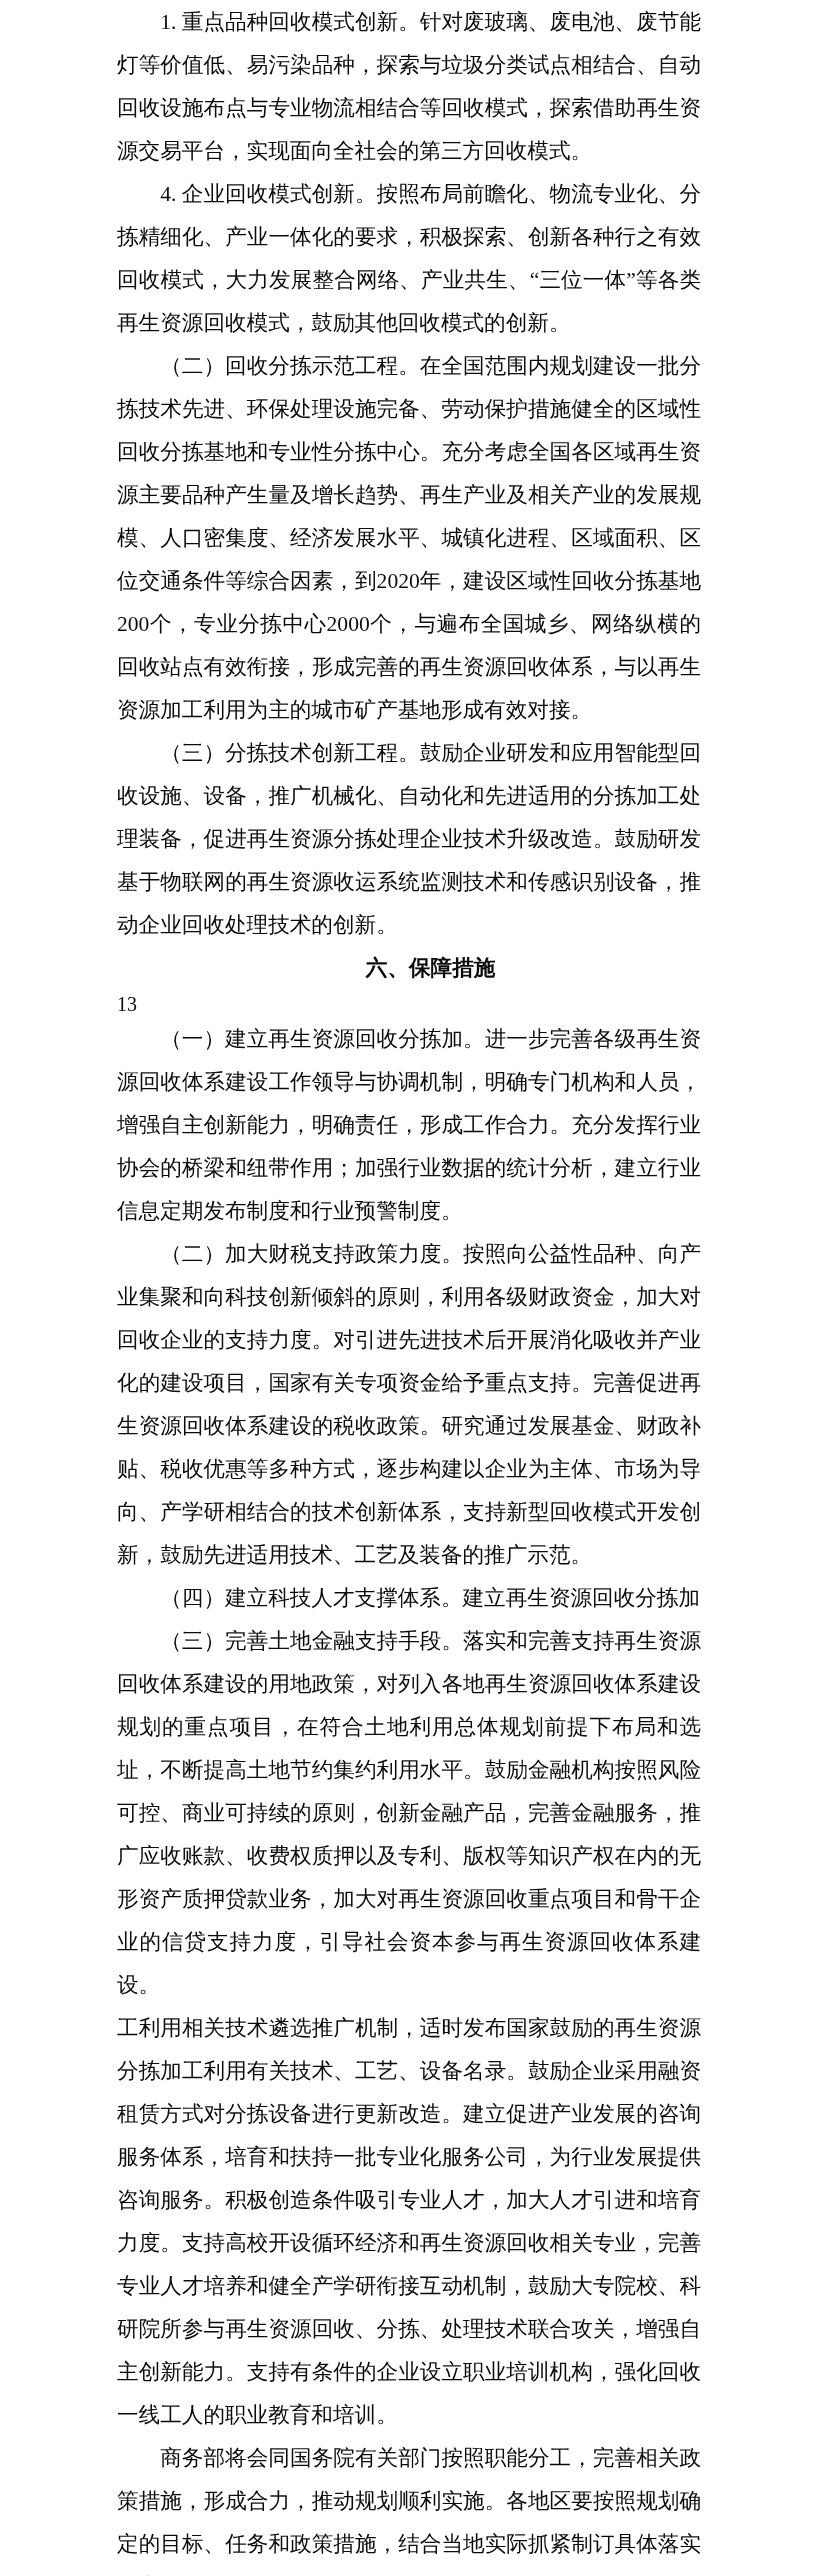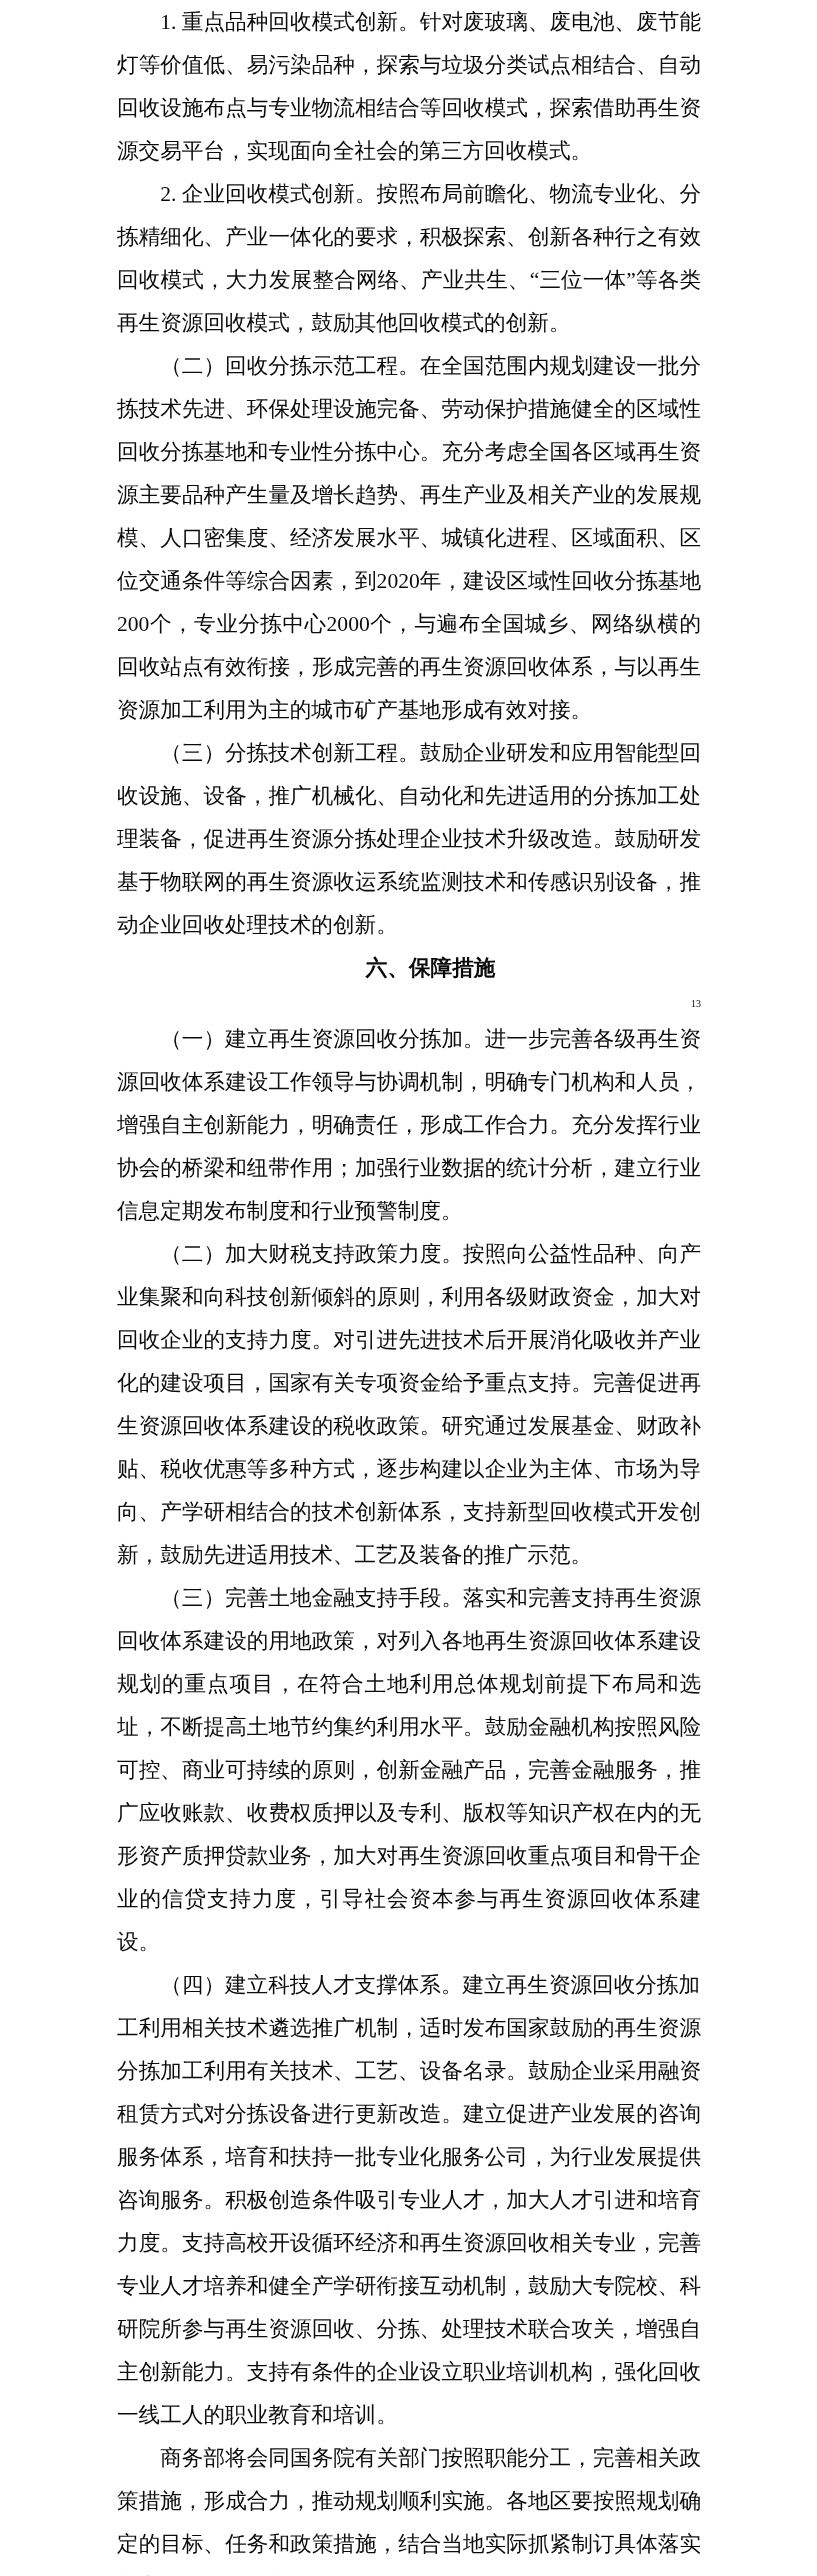--- a/index.html
+++ b/index.html
@@ -37,36 +37,36 @@
   .heading {
     margin: 0;
     font-size: 21.6px;
     line-height: 43px;
     font-weight: 700;
     text-indent: 2em;
     text-align: center;
   }
   .pagenum {
     margin: 0;
-    font-size: 10px;
+    font-size: 20px;
     line-height: 28px;
-    text-align: right;
+    text-align: left;
     font-weight: 400;
   }
 </style>
 </head>
 <body>
 
 <div class="doc-column">
     <p class="para"><strong class="lead">1. 重点品种回收模式创新。</strong><span>针对废玻璃、废电池、废节能灯等价值低、易污染品种，探索与垃圾分类试点相结合、自动回收设施布点与专业物流相结合等回收模式，探索借助再生资源交易平台，实现面向全社会的第三方回收模式。</span></p>
-    <p class="para"><strong class="lead">2. 企业回收模式创新。</strong><span>按照布局前瞻化、物流专业化、分拣精细化、产业一体化的要求，积极探索、创新各种行之有效回收模式，大力发展整合网络、产业共生、“三位一体”等各类再生资源回收模式，鼓励其他回收模式的创新。</span></p>
+    <p class="para"><strong class="lead">4. 企业回收模式创新。</strong><span>按照布局前瞻化、物流专业化、分拣精细化、产业一体化的要求，积极探索、创新各种行之有效回收模式，大力发展整合网络、产业共生、“三位一体”等各类再生资源回收模式，鼓励其他回收模式的创新。</span></p>
     <p class="para"><strong class="lead">（二）回收分拣示范工程。</strong><span>在全国范围内规划建设一批分拣技术先进、环保处理设施完备、劳动保护措施健全的区域性回收分拣基地和专业性分拣中心。充分考虑全国各区域再生资源主要品种产生量及增长趋势、再生产业及相关产业的发展规模、人口密集度、经济发展水平、城镇化进程、区域面积、区位交通条件等综合因素，到2020年，建设区域性回收分拣基地200个，专业分拣中心2000个，与遍布全国城乡、网络纵横的回收站点有效衔接，形成完善的再生资源回收体系，与以再生资源加工利用为主的城市矿产基地形成有效对接。</span></p>
     <p class="para"><strong class="lead">（三）分拣技术创新工程。</strong><span>鼓励企业研发和应用智能型回收设施、设备，推广机械化、自动化和先进适用的分拣加工处理装备，促进再生资源分拣处理企业技术升级改造。鼓励研发基于物联网的再生资源收运系统监测技术和传感识别设备，推动企业回收处理技术的创新。</span></p>
     <h2 class="heading">六、保障措施</h2>
     <div class="pagenum">13</div>
     <p class="para"><strong class="lead">（一）建立再生资源回收分拣加。</strong><span>进一步完善各级再生资源回收体系建设工作领导与协调机制，明确专门机构和人员，增强自主创新能力，明确责任，形成工作合力。充分发挥行业协会的桥梁和纽带作用；加强行业数据的统计分析，建立行业信息定期发布制度和行业预警制度。</span></p>
     <p class="para"><strong class="lead">（二）加大财税支持政策力度。</strong><span>按照向公益性品种、向产业集聚和向科技创新倾斜的原则，利用各级财政资金，加大对回收企业的支持力度。对引进先进技术后开展消化吸收并产业化的建设项目，国家有关专项资金给予重点支持。完善促进再生资源回收体系建设的税收政策。研究通过发展基金、财政补贴、税收优惠等多种方式，逐步构建以企业为主体、市场为导向、产学研相结合的技术创新体系，支持新型回收模式开发创新，鼓励先进适用技术、工艺及装备的推广示范。</span></p>
+    <p class="para"><strong class="lead">（四）建立科技人才支撑体系。</strong><span>建立再生资源回收分拣加</span></p>
     <p class="para"><strong class="lead">（三）完善土地金融支持手段。</strong><span>落实和完善支持再生资源回收体系建设的用地政策，对列入各地再生资源回收体系建设规划的重点项目，在符合土地利用总体规划前提下布局和选址，不断提高土地节约集约利用水平。鼓励金融机构按照风险可控、商业可持续的原则，创新金融产品，完善金融服务，推广应收账款、收费权质押以及专利、版权等知识产权在内的无形资产质押贷款业务，加大对再生资源回收重点项目和骨干企业的信贷支持力度，引导社会资本参与再生资源回收体系建设。</span></p>
-    <p class="para"><strong class="lead">（四）建立科技人才支撑体系。</strong><span>建立再生资源回收分拣加</span></p>
     <p class="para no-indent"><span>工利用相关技术遴选推广机制，适时发布国家鼓励的再生资源分拣加工利用有关技术、工艺、设备名录。鼓励企业采用融资租赁方式对分拣设备进行更新改造。建立促进产业发展的咨询服务体系，培育和扶持一批专业化服务公司，为行业发展提供咨询服务。积极创造条件吸引专业人才，加大人才引进和培育力度。支持高校开设循环经济和再生资源回收相关专业，完善专业人才培养和健全产学研衔接互动机制，鼓励大专院校、科研院所参与再生资源回收、分拣、处理技术联合攻关，增强自主创新能力。支持有条件的企业设立职业培训机构，强化回收一线工人的职业教育和培训。</span></p>
     <p class="para"><span>商务部将会同国务院有关部门按照职能分工，完善相关政策措施，形成合力，推动规划顺利实施。各地区要按照规划确定的目标、任务和政策措施，结合当地实际抓紧制订具体落实方案，确保取得实效。</span></p>
   </div>
 
 
 </body></html>

